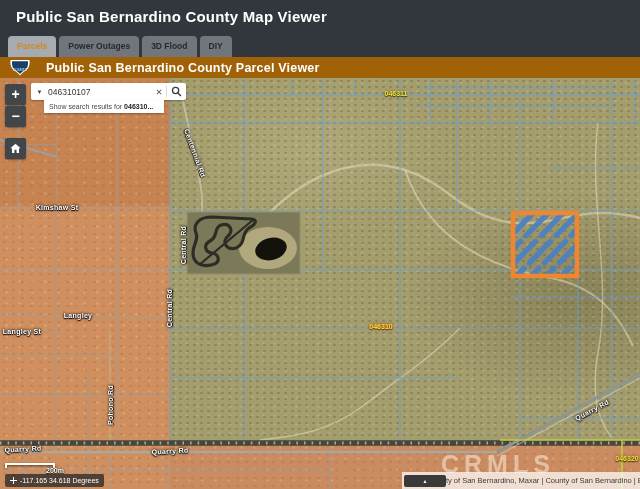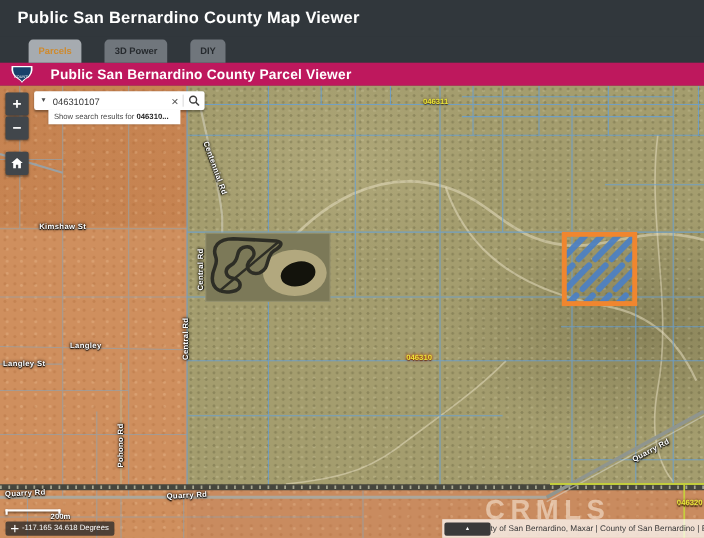--- a/index.html
+++ b/index.html
@@ -7,25 +7,25 @@
 
   .app { width:640px; height:415px; position:relative; background:#31373c; }
 
   
   .header { height:33px; display:flex; align-items:center; padding:0 16px; background:#31373c; }
   .header-title { color:#ffffff; font-size:15px; font-weight:bold; letter-spacing:.2px; }
 
   
   .tabbar { height:24px; display:flex; align-items:flex-end; gap:3px; padding:0 0 0 8px; background:#31373c; }
   .tab { height:21px; line-height:21px; padding:0 9px; font-size:8.5px; font-weight:bold;
-         background:#70767c; color:#262a2e; border-radius:4px 4px 0 0; cursor:pointer; white-space:nowrap;margin-left:18px; }
+         background:#70767c; color:#262a2e; border-radius:4px 4px 0 0; cursor:pointer; white-space:nowrap; }
   .tab.active { background:#a6abb0; color:#cf8a2c; }
 
   
-  .subheader { height:21px; background:#be185d; display:flex; align-items:center; padding:0 8px; }
+  .subheader { height:21px; background:#a16207; display:flex; align-items:center; padding:0 8px; }
   .logo { width:24px; height:17px; margin-right:14px; flex:none; }
   .subheader-title { color:#ffffff; font-size:12.5px; font-weight:bold; letter-spacing:.2px; }
 
   
   .map { position:absolute; left:0; top:78px; width:640px; height:411px; overflow:hidden; background:#cf8f5e; }
   .terrain-left { position:absolute; left:0; top:0; width:170px; height:411px; background-color:#cf8f5e;
     background-image:
       radial-gradient(rgba(150,80,30,.20) 1px, transparent 1.8px),
       radial-gradient(rgba(255,222,182,.22) 1px, transparent 1.8px),
       linear-gradient(180deg, rgba(168,92,38,.22) 0 31%, transparent 31.5%);
@@ -90,21 +90,22 @@
 <body>
 
 <div class="app">
 
   <div class="header">
     <div class="header-title">Public San Bernardino County Map Viewer</div>
   </div>
 
   <div class="tabbar">
     <div class="tab active">Parcels</div>
-    <div class="tab">3D Power</div>
+    <div class="tab">Power Outages</div>
+    <div class="tab">3D Flood</div>
     <div class="tab">DIY</div>
   </div>
 
   <div class="subheader">
     <svg class="logo" viewBox="0 0 24 17">
       <path d="M2.5,1 h19 q1,7.5 -4.5,11 q-4,2.6 -5,4.4 q-1,-1.8 -5,-4.4 Q1.5,8.5 2.5,1 Z" fill="#ffffff"></path>
       <path d="M4,2.2 h16 q.8,6.3 -3.9,9.3 q-3.4,2.2 -4.1,3.6 q-.7,-1.4 -4.1,-3.6 Q3.2,8.5 4,2.2 Z" fill="#17416b"></path>
       <text x="12" y="12.3" text-anchor="middle" font-size="3.4" fill="#ffffff" font-family="Liberation Sans, sans-serif">COUNTY</text>
     </svg>
     <div class="subheader-title">Public San Bernardino County Parcel Viewer</div>

